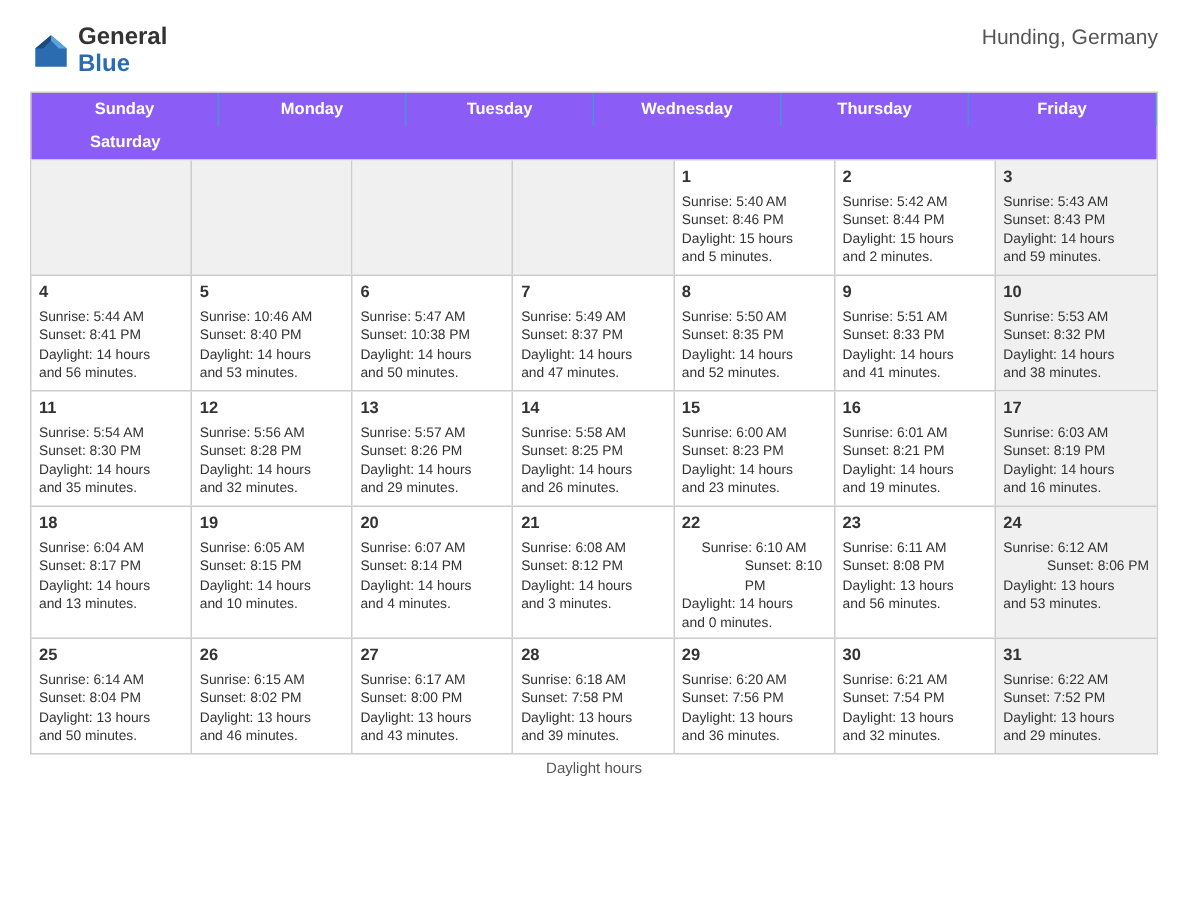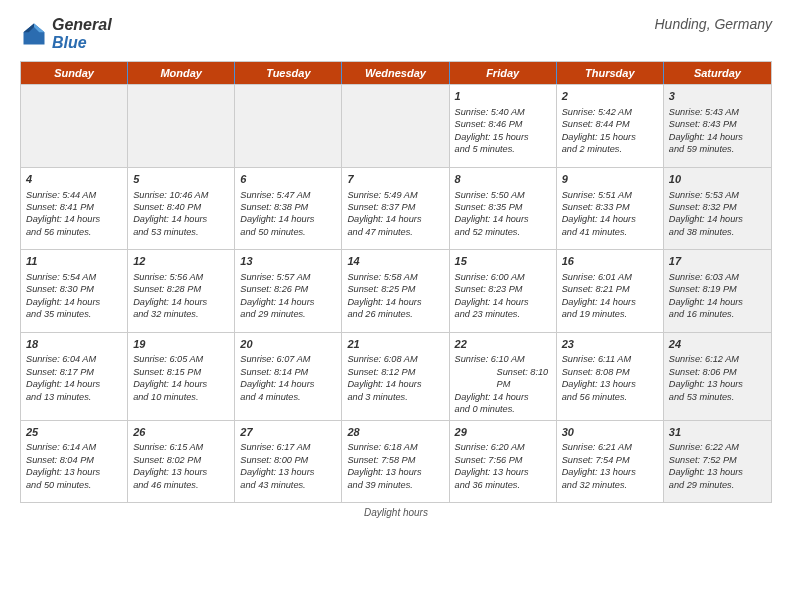--- a/index.html
+++ b/index.html
@@ -9,21 +9,20 @@
       width: 792px;
       height: 612px;
       overflow: hidden;
     }
     .page {
       width: 792px;
       height: 528px;
       padding: 16px 20px 10px 20px;
       display: flex;
       flex-direction: column;
-      font-style: italic;
     }
     .header {
       display: flex;
       justify-content: space-between;
       align-items: flex-start;
       margin-bottom: 10px;
     }
     .logo {
       display: flex;
       align-items: center;
@@ -62,22 +61,22 @@
       color: #555;
     }
     .calendar {
       flex: 1;
       display: flex;
       flex-direction: column;
       border: 1px solid #ccc;
     }
     .cal-header {
       display: grid;
-      grid-template-columns: repeat(7, 1fr);
-      background: #c2410c;
+      grid-template-columns: repeat(6, 1fr);
+      background: #8b5cf6;
     }
     .cal-header-cell {
       color: #fff;
       font-size: 11px;
       font-weight: bold;
       text-align: center;
       padding: 5px 2px;
       border-right: 1px solid #4a90d9;
     }
     .cal-header-cell:last-child { border-right: none; }
@@ -137,22 +136,22 @@
       <div class="location">Hunding, Germany</div>
     </div>
   </div>
 
   <div class="calendar">
     <div class="cal-header">
     <div class="cal-header-cell">Sunday</div>
         <div class="cal-header-cell">Monday</div>
         <div class="cal-header-cell">Tuesday</div>
         <div class="cal-header-cell">Wednesday</div>
+        <div class="cal-header-cell">Thursday</div>
         <div class="cal-header-cell">Friday</div>
-        <div class="cal-header-cell">Thursday</div>
         <div class="cal-header-cell">Saturday</div>
       </div>
     <div class="cal-body">
     <div class="cal-row">
           <div class="cal-cell shaded empty"></div>
           <div class="cal-cell shaded empty"></div>
           <div class="cal-cell shaded empty"></div>
           <div class="cal-cell shaded empty"></div>
           <div class="cal-cell">
             <span class="day-num">1</span>
@@ -187,21 +186,21 @@
           <div class="cal-cell">
             <span class="day-num">5</span>
             <span style="display: block;">Sunrise: 10:46 AM</span>
             <span style="display: block;">Sunset: 8:40 PM</span>
             <span style="display: block;">Daylight: 14 hours</span>
             <span style="display: block;">and 53 minutes.</span>
           </div>
           <div class="cal-cell">
             <span class="day-num">6</span>
             <span style="display: block;">Sunrise: 5:47 AM</span>
-            <span style="display: block;">Sunset: 8:38 PM</span>
+            <span style="display: block;">Sunset: 10:38 PM</span>
             <span style="display: block;">Daylight: 14 hours</span>
             <span style="display: block;">and 50 minutes.</span>
           </div>
           <div class="cal-cell">
             <span class="day-num">7</span>
             <span style="display: block;">Sunrise: 5:49 AM</span>
             <span style="display: block;">Sunset: 8:37 PM</span>
             <span style="display: block;">Daylight: 14 hours</span>
             <span style="display: block;">and 47 minutes.</span>
           </div>
@@ -302,36 +301,36 @@
           </div>
           <div class="cal-cell">
             <span class="day-num">21</span>
             <span style="display: block;">Sunrise: 6:08 AM</span>
             <span style="display: block;">Sunset: 8:12 PM</span>
             <span style="display: block;">Daylight: 14 hours</span>
             <span style="display: block;">and 3 minutes.</span>
           </div>
           <div class="cal-cell">
             <span class="day-num">22</span>
-            <span style="display: block;">Sunrise: 6:10 AM</span>
+            <span style="display: block; text-align: center;">Sunrise: 6:10 AM</span>
             <span style="display: block; padding-left: 42px;">Sunset: 8:10 PM</span>
             <span style="display: block;">Daylight: 14 hours</span>
             <span style="display: block;">and 0 minutes.</span>
           </div>
           <div class="cal-cell">
             <span class="day-num">23</span>
             <span style="display: block;">Sunrise: 6:11 AM</span>
             <span style="display: block;">Sunset: 8:08 PM</span>
             <span style="display: block;">Daylight: 13 hours</span>
             <span style="display: block;">and 56 minutes.</span>
           </div>
           <div class="cal-cell shaded">
             <span class="day-num">24</span>
             <span style="display: block;">Sunrise: 6:12 AM</span>
-            <span style="display: block;">Sunset: 8:06 PM</span>
+            <span style="display: block; text-align: right;">Sunset: 8:06 PM</span>
             <span style="display: block;">Daylight: 13 hours</span>
             <span style="display: block;">and 53 minutes.</span>
           </div>
         </div>
         <div class="cal-row">
           <div class="cal-cell">
             <span class="day-num">25</span>
             <span style="display: block;">Sunrise: 6:14 AM</span>
             <span style="display: block;">Sunset: 8:04 PM</span>
             <span style="display: block;">Daylight: 13 hours</span>

